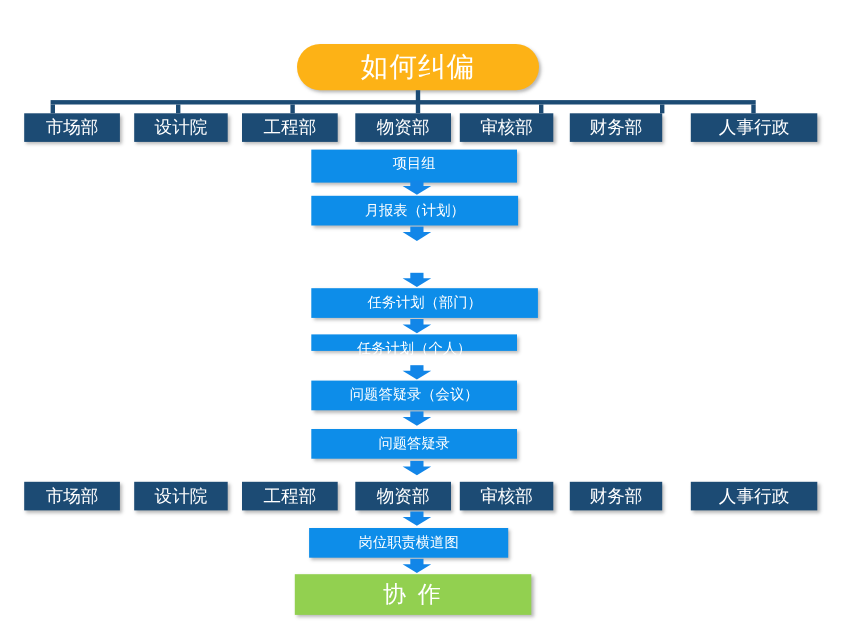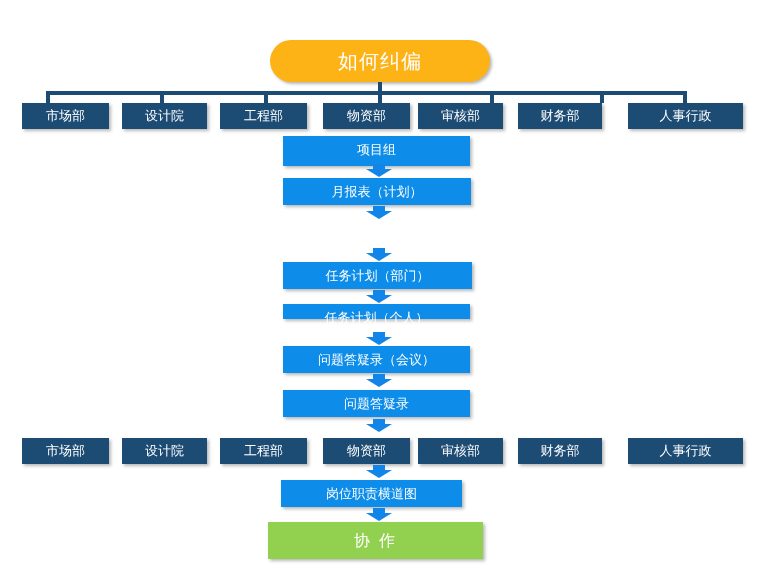--- a/index.html
+++ b/index.html
@@ -15,33 +15,33 @@
     position:relative;width:774px;height:573px;background:#ffffff;overflow:hidden;
     font-family:"DejaVu Sans","Liberation Sans",sans-serif;
   }
   .box{
     position:absolute;color:#fff;text-align:center;
     box-shadow:2px 2px 3px rgba(100,100,100,.45);
     white-space:nowrap;
   }
   .title-box{
     background:var(--title-orange);
-    font-size:20px;line-height:42px;letter-spacing:1px;border-radius:21px;
+    font-size:25px;line-height:42px;letter-spacing:1px;border-radius:21px;
   }
   .dept-box{
     background:var(--department-navy);
-    font-size:13px;line-height:26px;
+    font-size:16px;line-height:26px;
   }
   .chain-box{
     background:var(--process-blue);
     font-size:13px;line-height:27px;
   }
   .result-box{
     background:var(--result-green);
-    font-size:16px;line-height:37px;letter-spacing:2px;
+    font-size:21px;line-height:37px;letter-spacing:2px;
   }
   .line{position:absolute;background:var(--connector-navy);}
   .arrow{position:absolute;width:26px;height:13px;}
   .arrow .shaft{position:absolute;left:7px;top:0;width:12px;height:6px;background:var(--arrow-blue);}
   .arrow .head{position:absolute;left:0;top:5px;width:0;height:0;
     border-left:13px solid transparent;border-right:13px solid transparent;
     border-top:8px solid var(--arrow-blue);}
 </style>
 </head>
 <body>
@@ -77,21 +77,21 @@
   <div class="arrow" style="left:366px;top:206px">
       <div class="shaft"></div>
       <div class="head"></div>
     </div>
 
   <div class="arrow" style="left:366px;top:248px">
       <div class="shaft"></div>
       <div class="head"></div>
     </div>
 
-  <div class="box chain-box" style="left:283px;top:262px;width:189px;height:27px">任务计划（部门）</div>
+  <div class="box chain-box" style="left:283px;top:262px;width:206px;height:27px">任务计划（部门）</div>
   <div class="arrow" style="left:366px;top:290px">
       <div class="shaft"></div>
       <div class="head"></div>
     </div>
 
   <div class="box chain-box" style="left:283px;top:304px;width:187px;height:15px">任务计划（个人）</div>
   <div class="arrow" style="left:366px;top:332px">
       <div class="shaft"></div>
       <div class="head"></div>
     </div>

